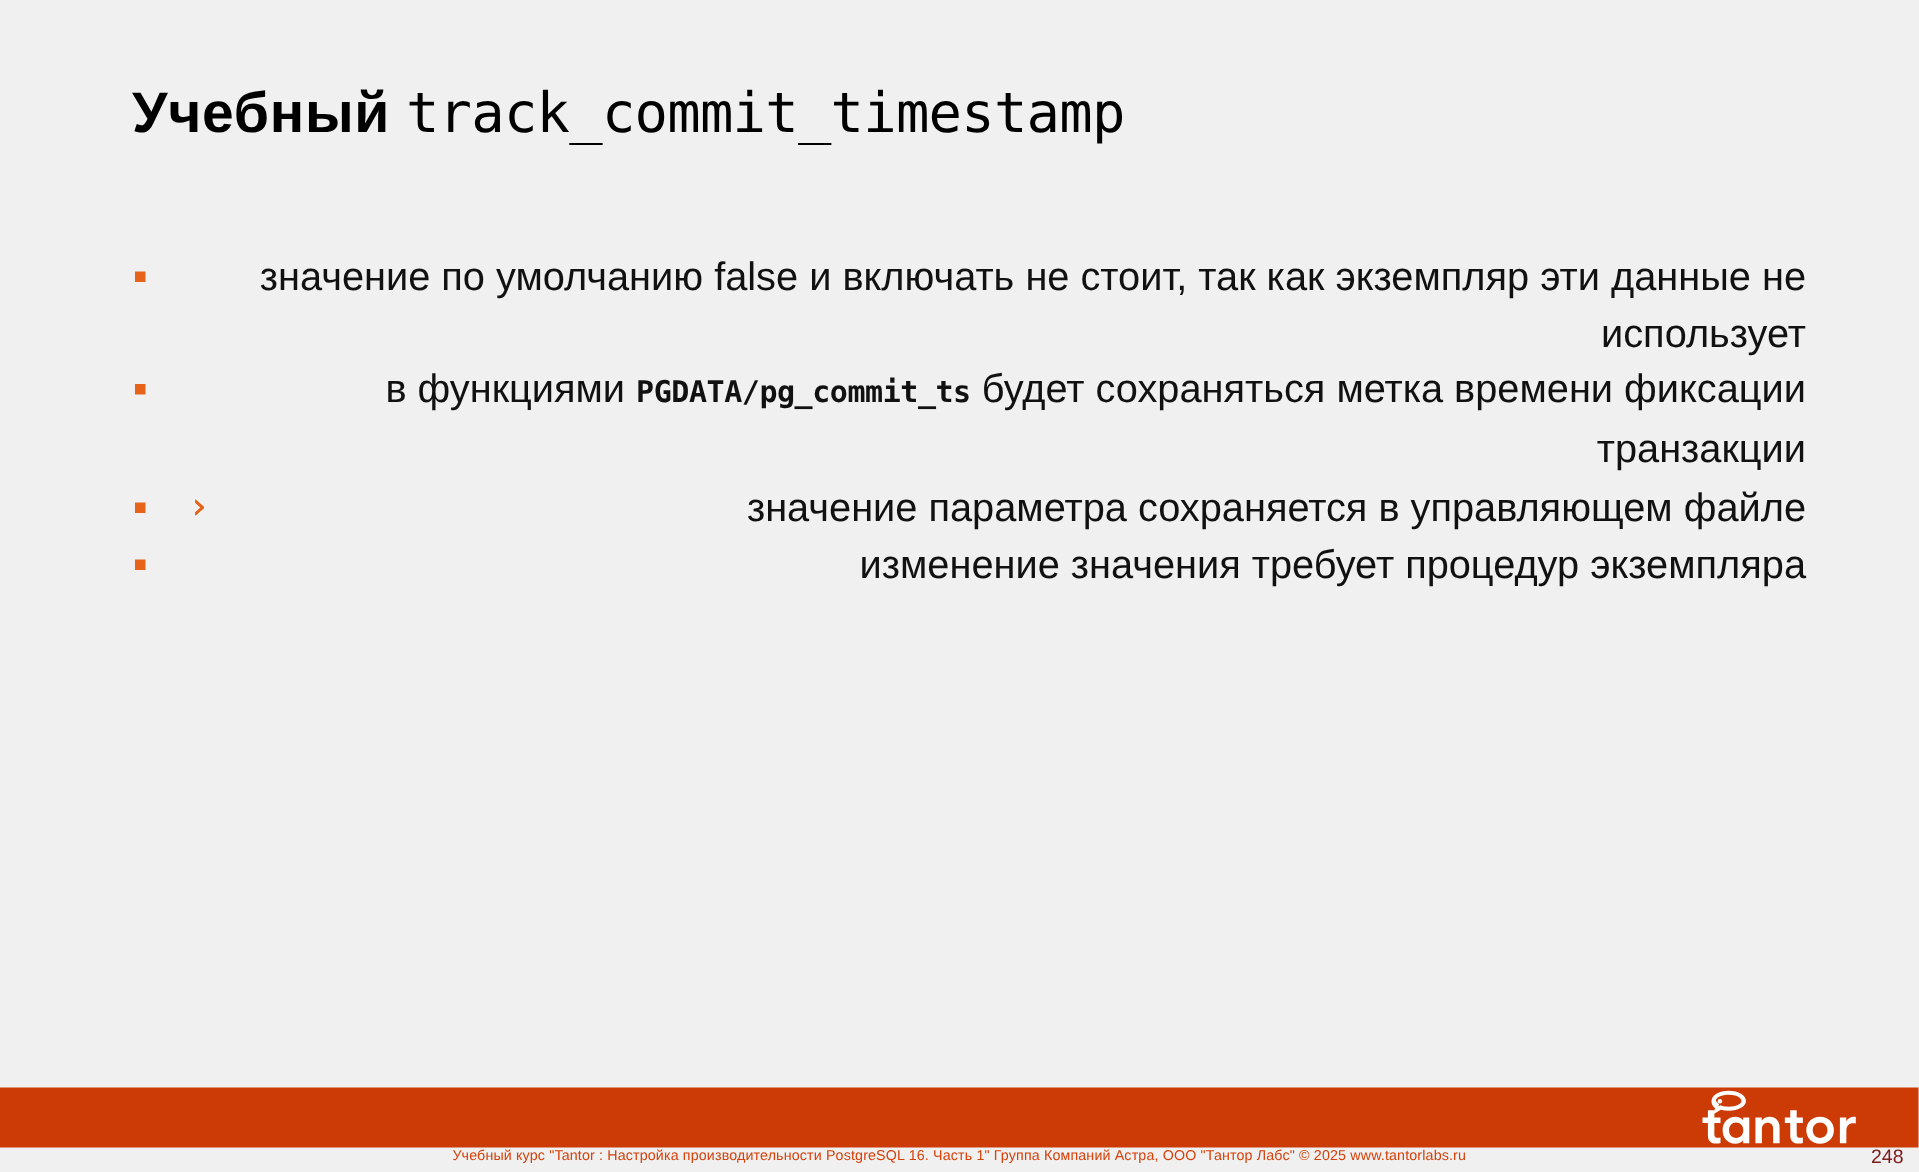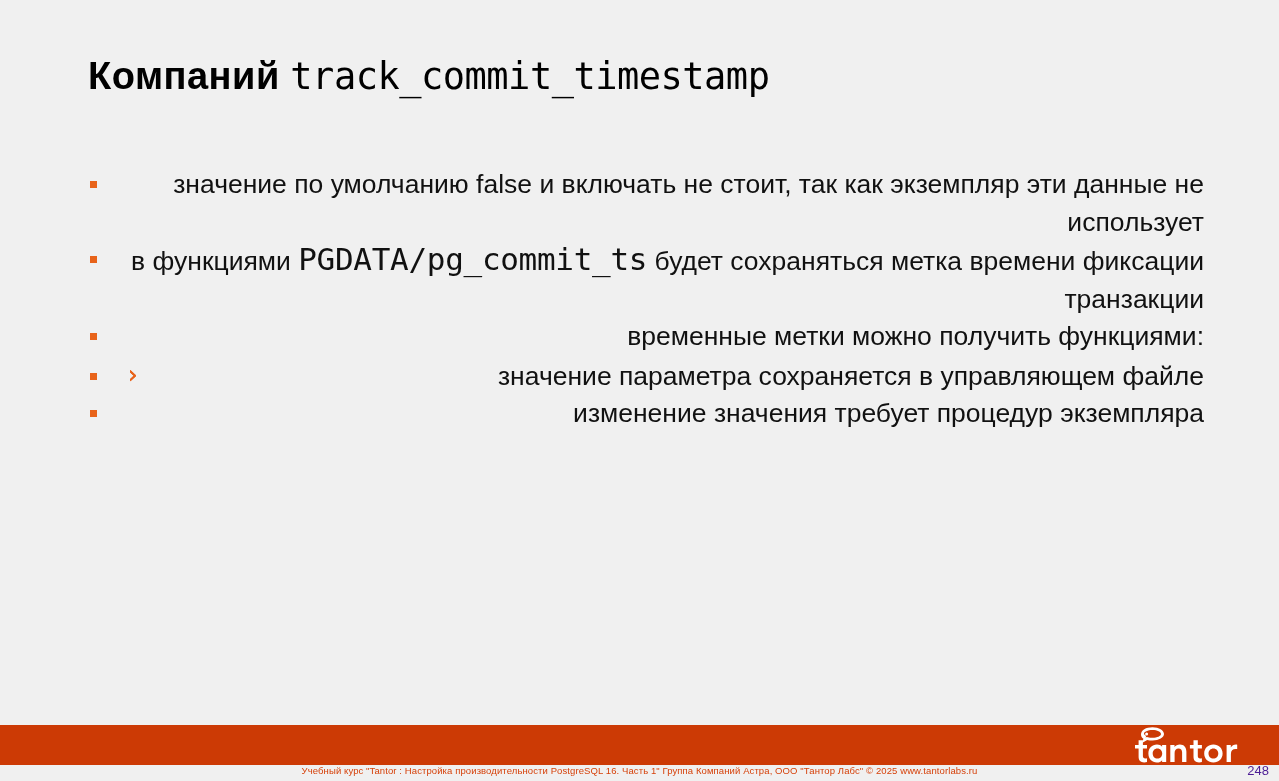--- a/index.html
+++ b/index.html
@@ -68,22 +68,23 @@
     top: 15px;
     width: 7px;
     height: 7px;
     background: #e8631a;
   }
   .bullet .b-text {
     display: block;
   }
   .mono {
     font-family: "DejaVu Sans Mono", "Liberation Mono", monospace;
-    font-size: 31px;
+    font-size: 20px;
     letter-spacing: -0.3px;
+    font-weight: bold;
   }
 
   
   .subs {
     margin: 2px 0 2px 0;
   }
   .sub {
     position: relative;
     padding-left: 78px;
     font-size: 25px;
@@ -126,56 +127,52 @@
     letter-spacing: 0.1px;
     font-family: "Liberation Sans", sans-serif;
     white-space: nowrap;
   }
   .page-num {
     position: absolute;
     right: 10px;
     top: 763px;
     font-size: 13px;
     line-height: 16px;
-    color: #4c1d95;
+    color: #7f1d1d;
     font-family: "Liberation Sans", sans-serif;
   }
 
   
   .logo {
     position: absolute;
     left: 1132px;
     top: 726px;
     width: 120px;
     height: 38px;
   }
   .logo svg { display: block; }
 </style>
 </head>
 <body>
 
 <div class="slide">
 
   <div class="title">
-    <span class="t-word">Компаний</span>
+    <span class="t-word">Учебный</span>
     <span class="t-code">track_commit_timestamp</span>
   </div>
 
   <div class="body" id="bullet-list">
       <div class="bullet">
         <span class="marker"></span>
         <span class="b-text"><span>значение по умолчанию false и включать не стоит, так как экземпляр эти данные не использует</span></span>
       </div>
       <div class="bullet">
         <span class="marker"></span>
         <span class="b-text"><span>в функциями </span><span class="mono">PGDATA/pg_commit_ts</span><span> будет сохраняться метка времени фиксации транзакции</span></span>
-      </div>
-      <div class="bullet">
-        <span class="marker"></span>
-        <span class="b-text"><span>временные метки можно получить функциями:</span></span>
       </div>
       <div class="subs">
         <div class="sub"><span class="chev">›</span></div>
         <div class="sub"><span class="chev">›</span></div>
         <div class="sub"><span class="chev">›</span></div>
       </div>
       <div class="bullet">
         <span class="marker"></span>
         <span class="b-text"><span>значение параметра сохраняется в управляющем файле</span></span>
       </div>

